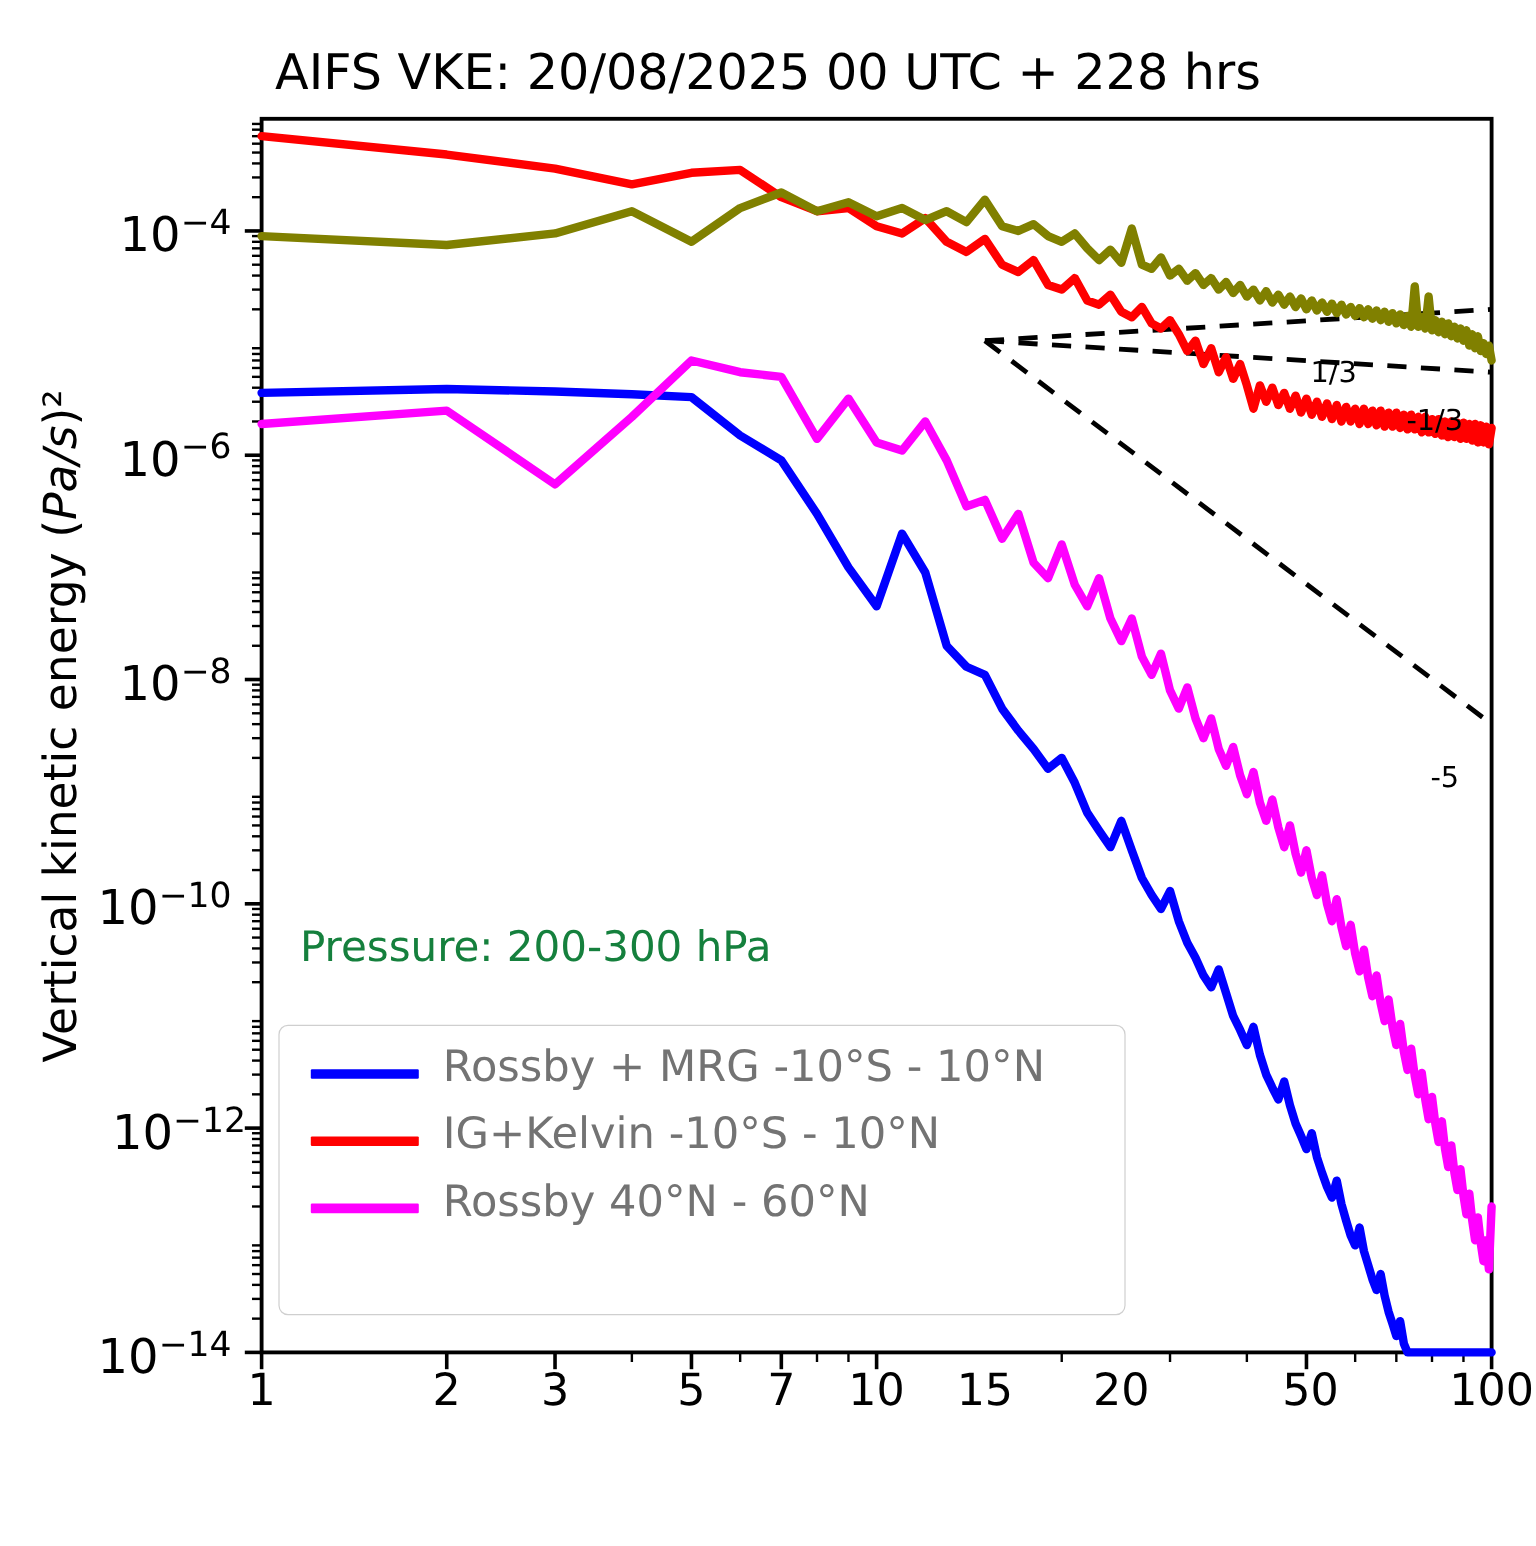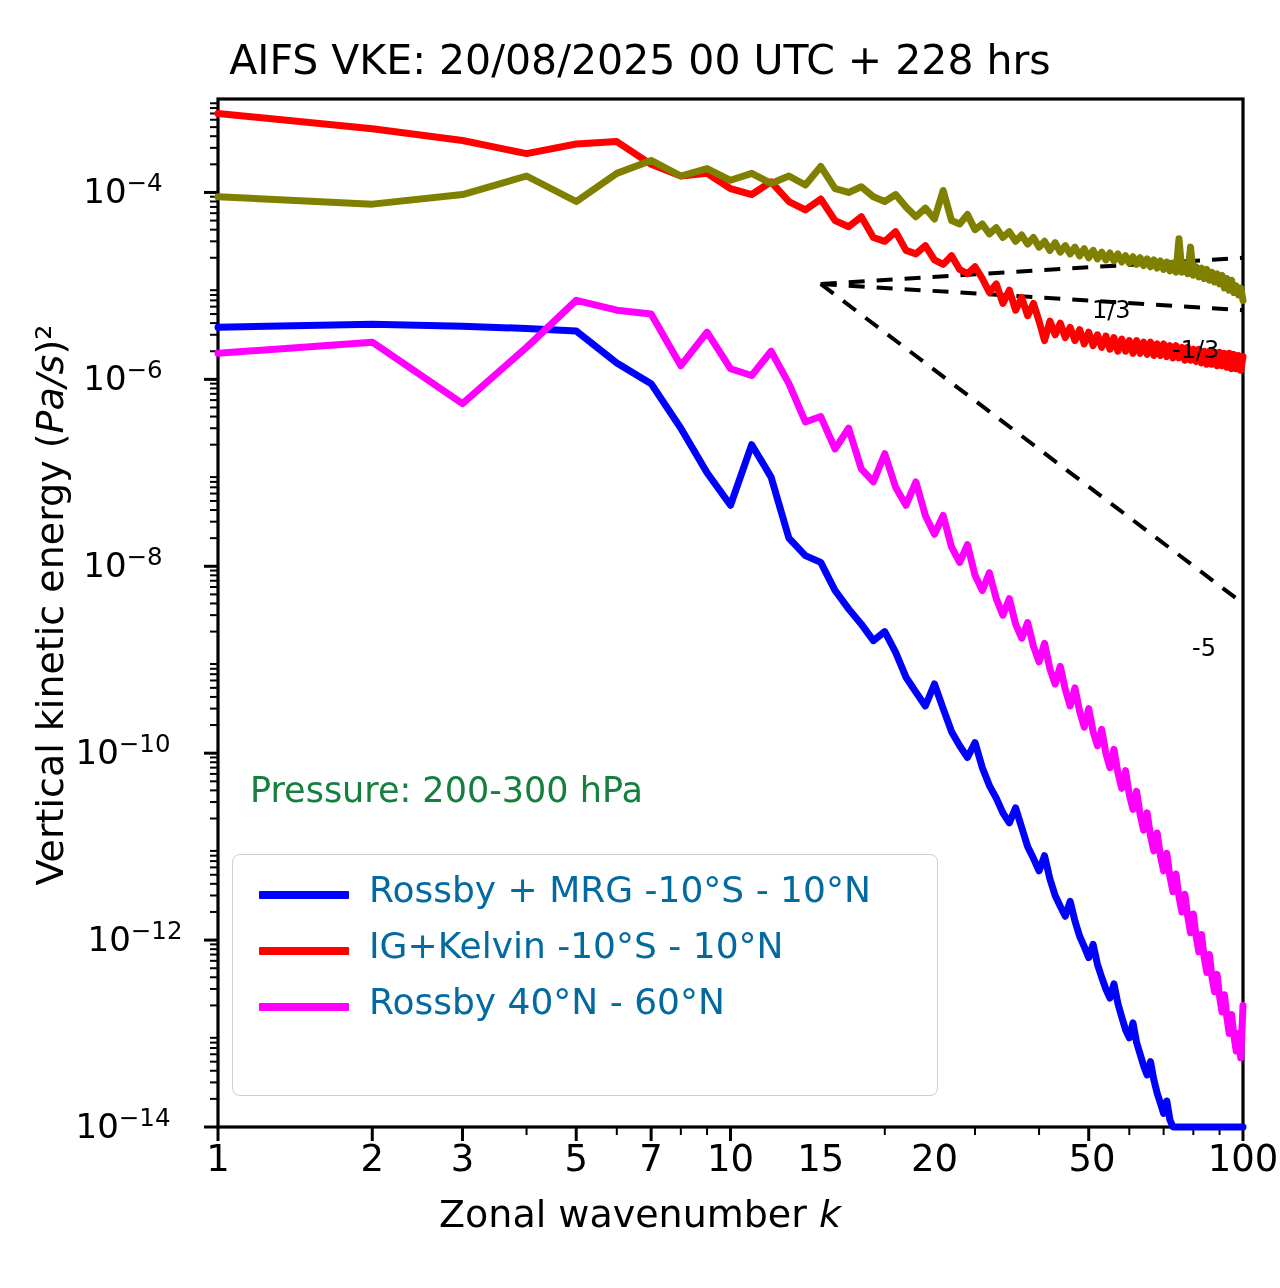--- a/index.html
+++ b/index.html
@@ -67,23 +67,23 @@
   .tick-x {
     position: absolute;
     font-size: 37px;
     color: #000;
     text-align: center;
     top: 1137px;
     white-space: nowrap;
   }
   .tick-y {
     position: absolute;
-    font-size: 34px;
+    font-size: 40px;
     color: #000;
-    text-align: center;
+    text-align: right;
     white-space: nowrap;
     width: 140px;
   }
   .tick-y sup {
     font-size: 0.72em;
     vertical-align: super;
   }
   #annotation-pressure {
     position: absolute;
     left: 250px;
@@ -115,21 +115,21 @@
     top: 24px;
     width: 90px;
     height: 8px;
     border-radius: 1px;
   }
   .legend-label {
     position: absolute;
     left: 136px;
     top: 2px;
     font-size: 36px;
-    color: #0369a1;
+    color: #737373;
     white-space: nowrap;
   }
   .slope-label {
     position: absolute;
     font-size: 24px;
     color: #000;
     white-space: nowrap;
   }
   .ital { font-style: italic; }
 </style>
@@ -271,23 +271,20 @@
         <polyline points="218.00,196.73 372.28,204.13 462.52,194.54 526.56,176.00 576.22,201.51 616.80,173.38 651.11,160.45 680.83,176.00 707.05,168.60 730.50,180.27 751.71,173.38 771.08,183.40 788.90,176.00 805.39,185.05 820.75,166.40 835.11,188.59 848.61,192.45 861.33,186.78 873.36,196.73 884.78,201.51 895.64,194.54 905.99,206.93 915.89,216.72 925.36,208.11 934.44,219.00 943.17,190.47 951.57,220.59 959.67,223.97 967.48,214.56 975.02,229.64 982.32,223.97 989.39,233.92 996.24,227.66 1002.88,237.45 1009.33,231.73 1015.61,241.32 1021.70,235.06 1027.64,244.12 1033.42,237.45 1039.06,247.13 1044.55,241.32 1049.92,250.38 1055.15,242.70 1060.27,252.10 1065.27,245.60 1070.16,253.91 1074.95,247.13 1079.64,255.80 1084.23,248.72 1088.72,257.78 1093.13,250.38 1097.45,258.80 1101.69,252.10 1105.85,259.86 1109.94,253.00 1113.95,260.94 1117.89,253.91 1121.76,262.05 1125.56,255.80 1129.30,263.20 1132.98,256.77 1136.60,264.37 1140.16,257.78 1143.67,265.58 1147.12,258.80 1150.52,266.83 1153.86,259.86 1157.16,268.12 1160.41,260.94 1163.61,269.45 1166.77,262.05 1169.88,270.83 1172.95,263.20 1175.98,272.25 1178.97,238.70 1181.92,272.25 1184.83,264.37 1187.70,273.73 1190.53,247.13 1193.33,275.26 1196.10,266.83 1198.83,276.85 1201.53,268.12 1204.19,278.51 1206.83,269.45 1209.43,280.24 1212.00,272.25 1214.55,282.04 1217.06,273.73 1219.55,283.93 1222.01,275.26 1224.44,287.99 1226.85,278.51 1229.23,290.19 1231.58,280.24 1233.91,292.51 1236.22,285.91 1238.50,294.97 1240.76,287.99 1243.00,300.39" fill="none" stroke="#808000" stroke-width="7" stroke-linejoin="round" stroke-linecap="round"></polyline>
       </g>
   </svg>
 
   <div id="ylabel-wrap">
     <div id="ylabel" class="axis-label">
       <span>Vertical kinetic energy (</span><span class="ital">Pa/s</span><span>)²</span>
     </div>
   </div>
 
-  <div id="xlabel" class="axis-label">
-    <span>Zonal wavenumber </span><span class="ital">k</span>
-  </div>
 
   <div id="xticks-container">
       <div class="tick-x" style="left: 158px; width: 120px;">1</div>
       <div class="tick-x" style="left: 312.278px; width: 120px;">2</div>
       <div class="tick-x" style="left: 402.525px; width: 120px;">3</div>
       <div class="tick-x" style="left: 516.222px; width: 120px;">5</div>
       <div class="tick-x" style="left: 591.113px; width: 120px;">7</div>
       <div class="tick-x" style="left: 670.5px; width: 120px;">10</div>
       <div class="tick-x" style="left: 760.747px; width: 120px;">15</div>
       <div class="tick-x" style="left: 874.444px; width: 120px;">20</div>

